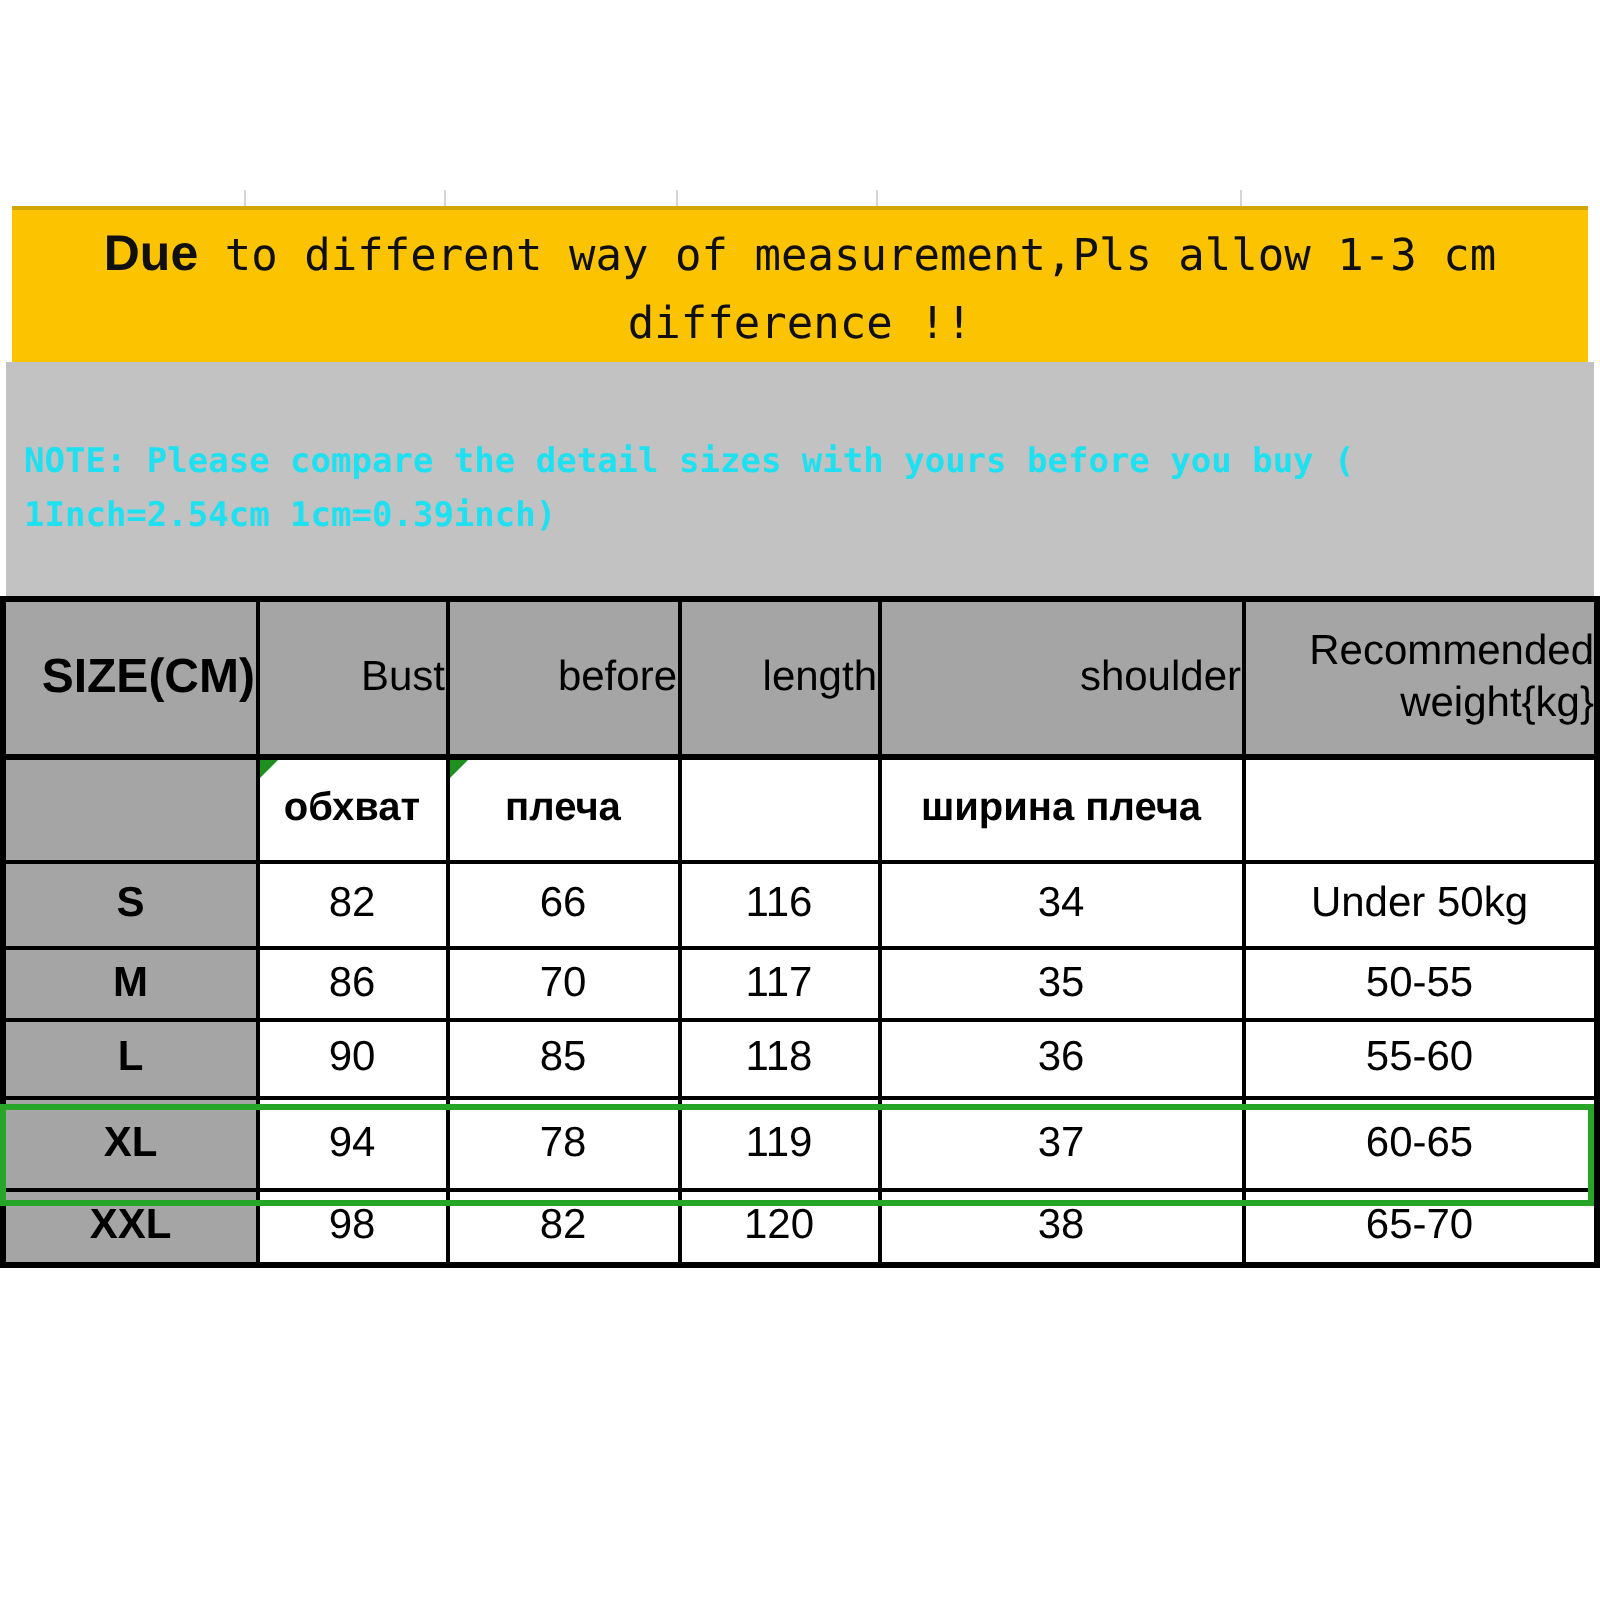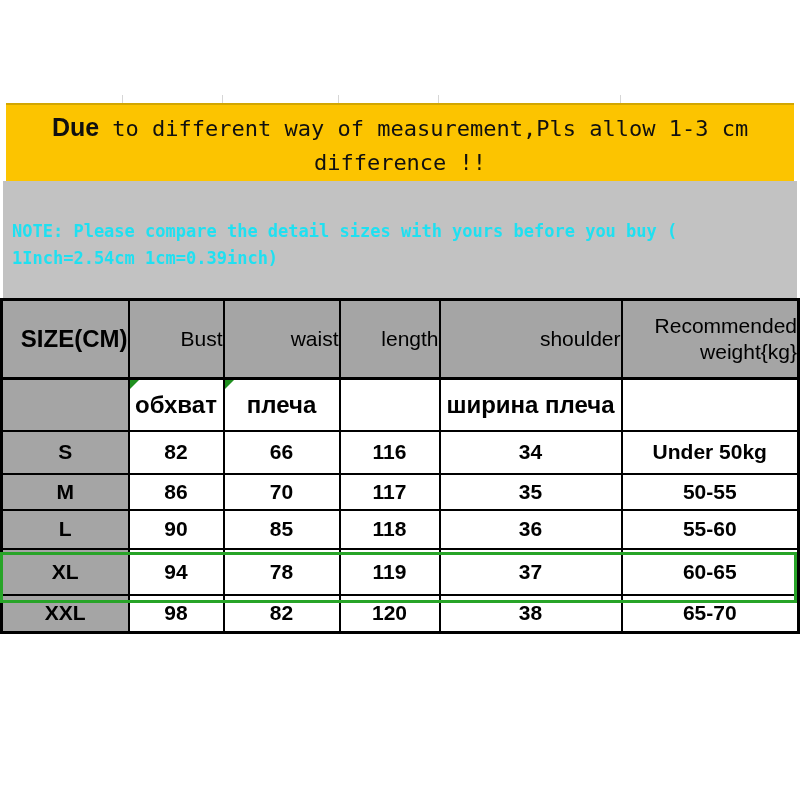--- a/index.html
+++ b/index.html
@@ -26,25 +26,25 @@
   
   table.size{position:absolute;left:0;top:298px;width:797px;border-collapse:collapse;
              table-layout:fixed;border:3px solid var(--table_border,#000);}
   table.size th,table.size td{border:2px solid var(--table_border,#000);text-align:center;
              vertical-align:middle;padding:0;overflow:hidden;color:#000;}
   tr.header-row{height:79px;}
   tr.header-row th{background:var(--header_bg,#a5a5a5);font-weight:400;font-size:21px;
              border-bottom:3px solid var(--table_border,#000);line-height:26px;text-align:right;}
   tr.header-row th.size-head{font-weight:700;font-size:24px;}
   tr.subheader-row{height:52px;}
-  td.sub-cell{background:#fff;font-size:24px;font-weight:600;position:relative;}
+  td.sub-cell{background:#fff;font-size:20px;font-weight:600;position:relative;}
   td.gray-cell{background:var(--header_bg,#a5a5a5);}
   td.size-cell{background:var(--header_bg,#a5a5a5);color:var(--size_color,#9b1313);
              font-weight:700;font-size:21px;}
-  td.data-cell{background:#fff;font-weight:700;font-size:21px;}
+  td.data-cell{background:#fff;font-weight:400;font-size:21px;}
   tr.r0{height:43px;} tr.r1{height:36px;} tr.r2{height:39px;}
   tr.r3{height:46px;} tr.r4{height:38px;margin-top:15px;} tr.r5{height:45px;}
 
   
   .tri{position:absolute;top:0;left:0;width:0;height:0;
        border-top:9px solid #1f8f1f;border-right:9px solid transparent;}
 
   
   .selection{position:absolute;left:0;top:552px;width:797px;height:51px;
        border:3px solid var(--selection_color,#28a428);box-sizing:border-box;
@@ -77,21 +77,21 @@
         <col style="width:95px">
         <col style="width:116px">
       <col style="width:100px">
         <col style="width:182px">
         <col style="width:177px">
     </colgroup>
     <tbody>
         <tr class="header-row">
       <th class="size-head">SIZE(CM)</th>
       <th>Bust</th>
-      <th>waist</th>
+      <th>before</th>
       <th>length</th>
       <th>shoulder</th>
       <th>Recommended weight{kg}</th>
     </tr>
     <tr class="subheader-row">
       <td class="gray-cell"></td>
       <td class="sub-cell"><span class="tri"></span><span>обхват</span></td>
       <td class="sub-cell"><span class="tri"></span><span>плеча</span></td>
       <td class="sub-cell"></td>
       <td class="sub-cell">ширина плеча</td>

